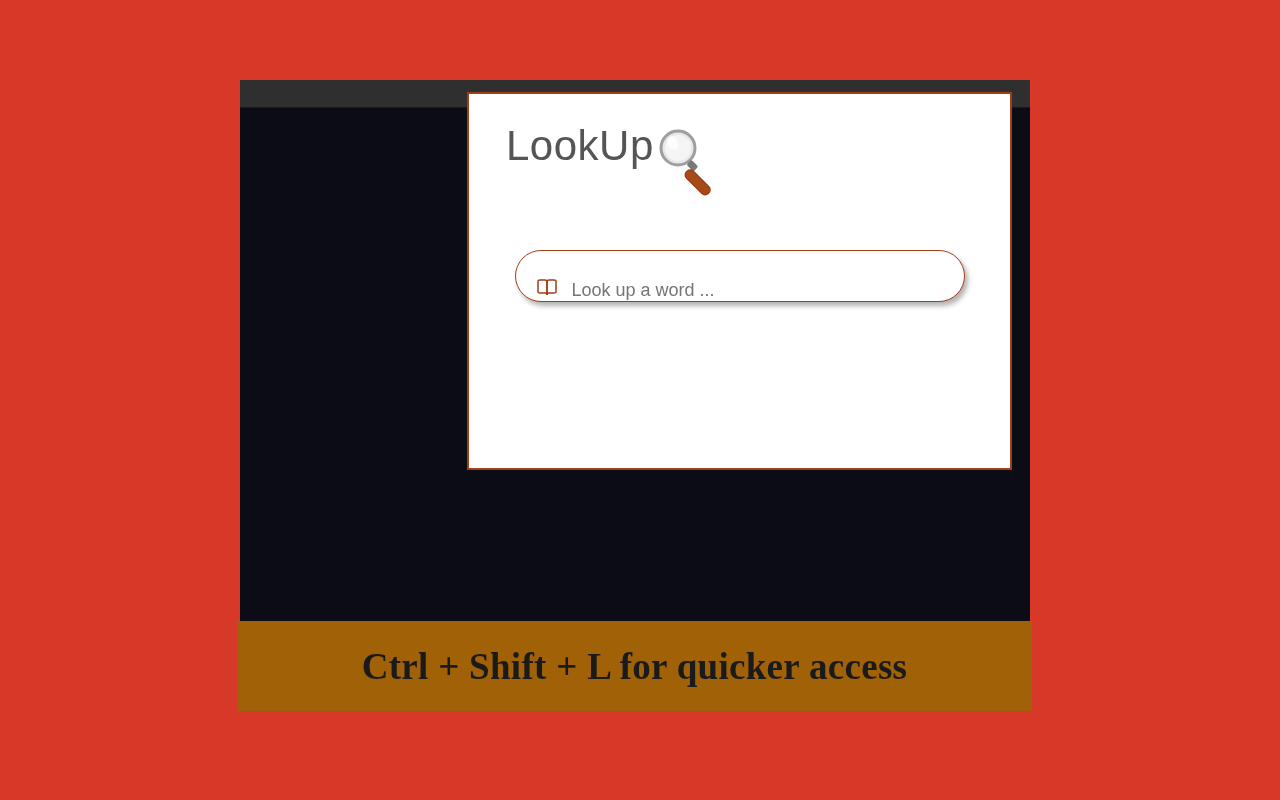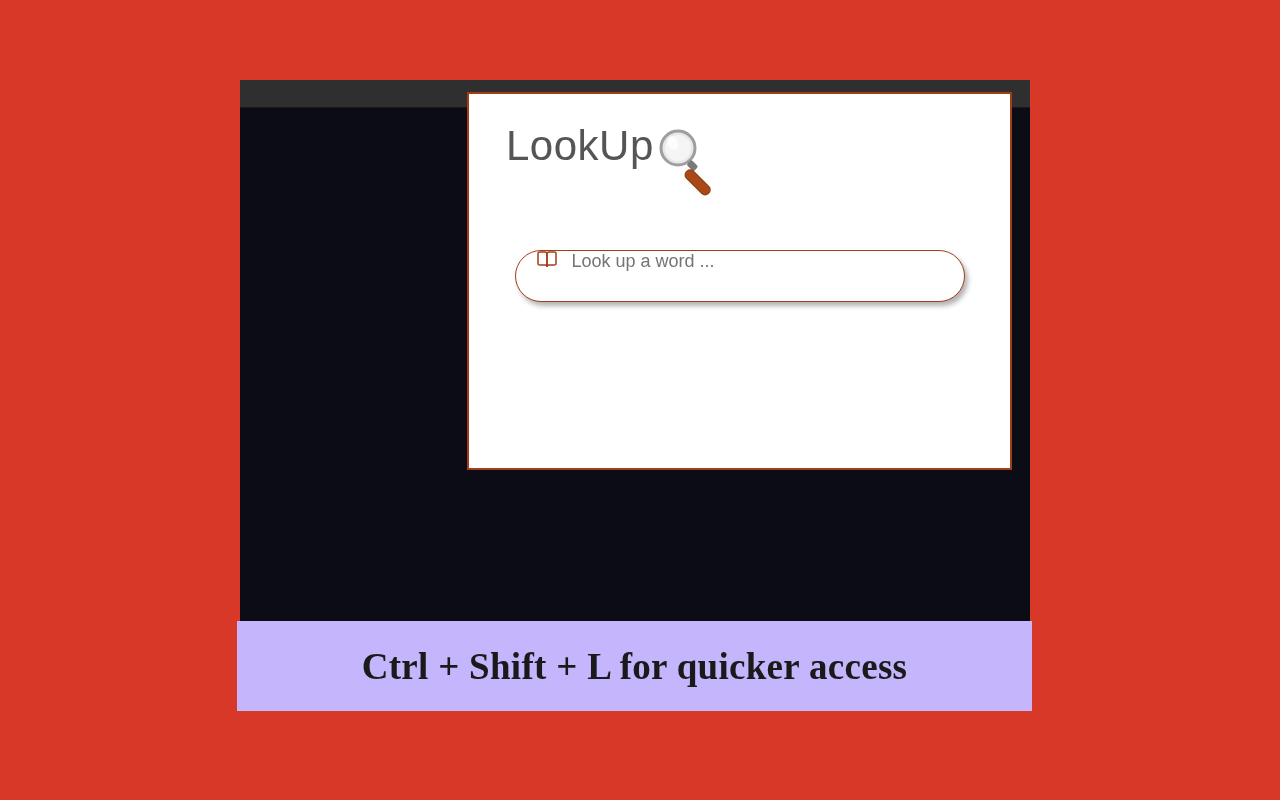--- a/index.html
+++ b/index.html
@@ -74,21 +74,21 @@
     .dropdown-placeholder {
       flex: 1;
       color: #757575;
       font-size: 18px;
     }
     .chevron-icon {
       flex-shrink: 0;
     }
     .search-field {
       display: flex;
-      align-items: flex-start;
+      align-items: flex-end;
       width: 450px;
       height: 52px;
       border: 1px solid #a33d17;
       background: #ffffff;
       border-radius: 28px;
       padding: 0 20px;
       margin: 0 auto;
       position: relative;
       box-shadow: 3px 4px 5px rgba(0,0,0,0.3);
     }
@@ -106,21 +106,21 @@
     }
     .search-input::placeholder {
       color: #757575;
     }
     .tip-banner {
       position: absolute;
       left: 237px;
       top: 621px;
       width: 795px;
       height: 90px;
-      background: #c4b5fd;
+      background: #a16207;
       display: flex;
       align-items: center;
       justify-content: center;
     }
     .tip-text {
       font-family: Georgia, 'Times New Roman', serif;
       font-weight: bold;
       font-size: 37px;
       color: #1a1a1a;
       letter-spacing: 0.3px;

